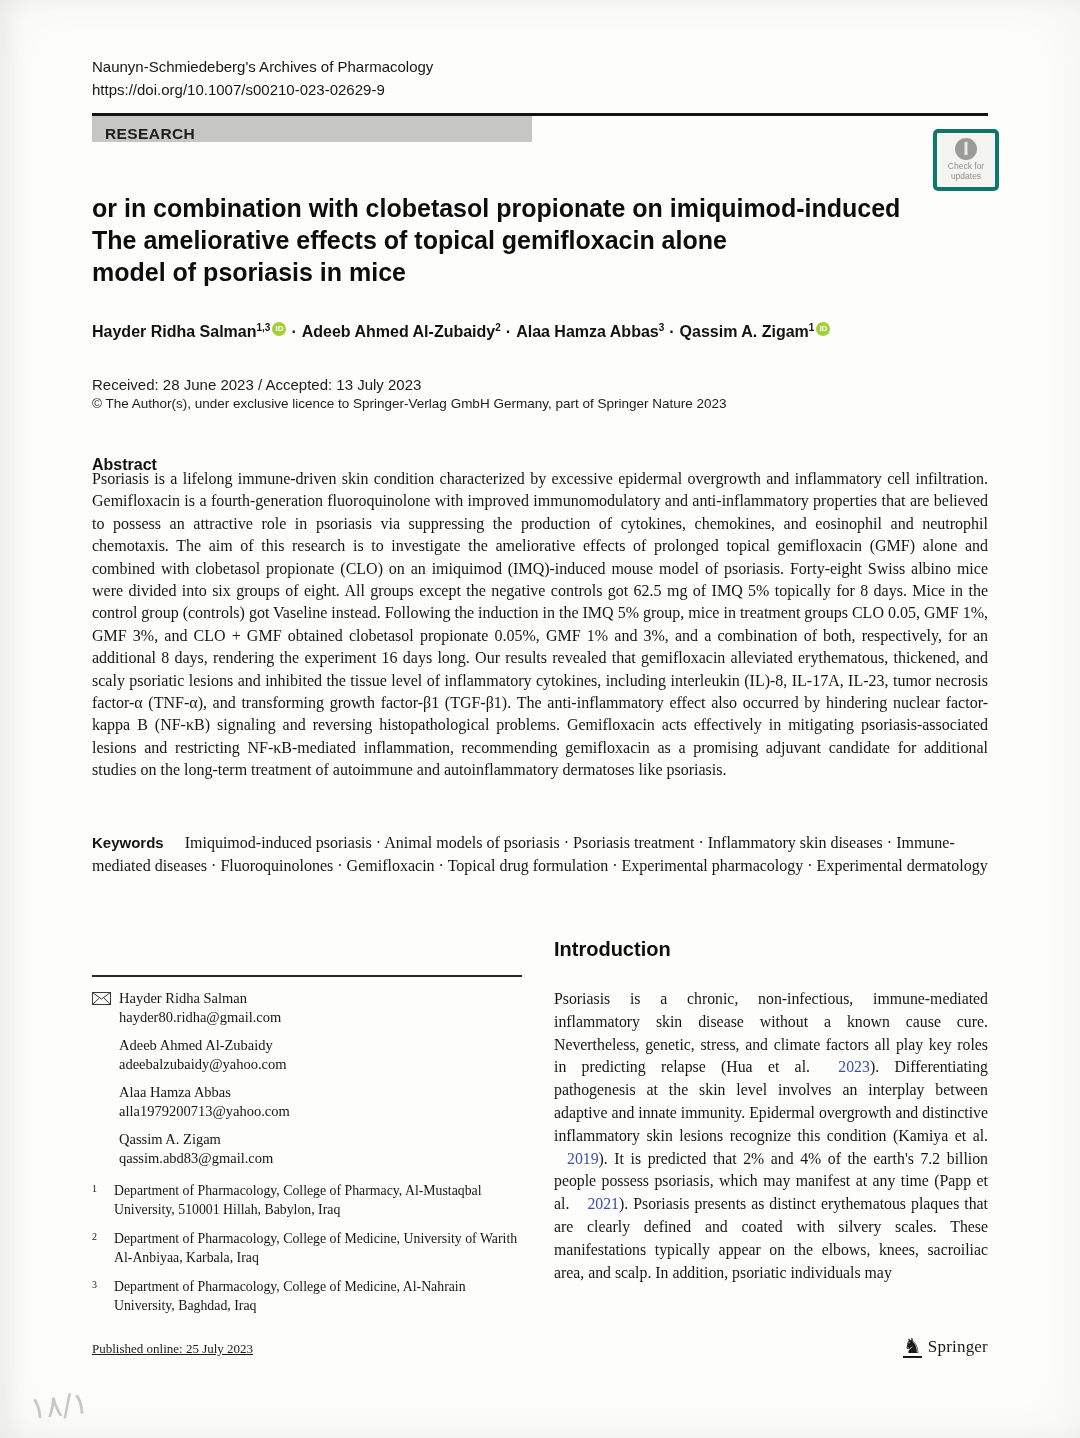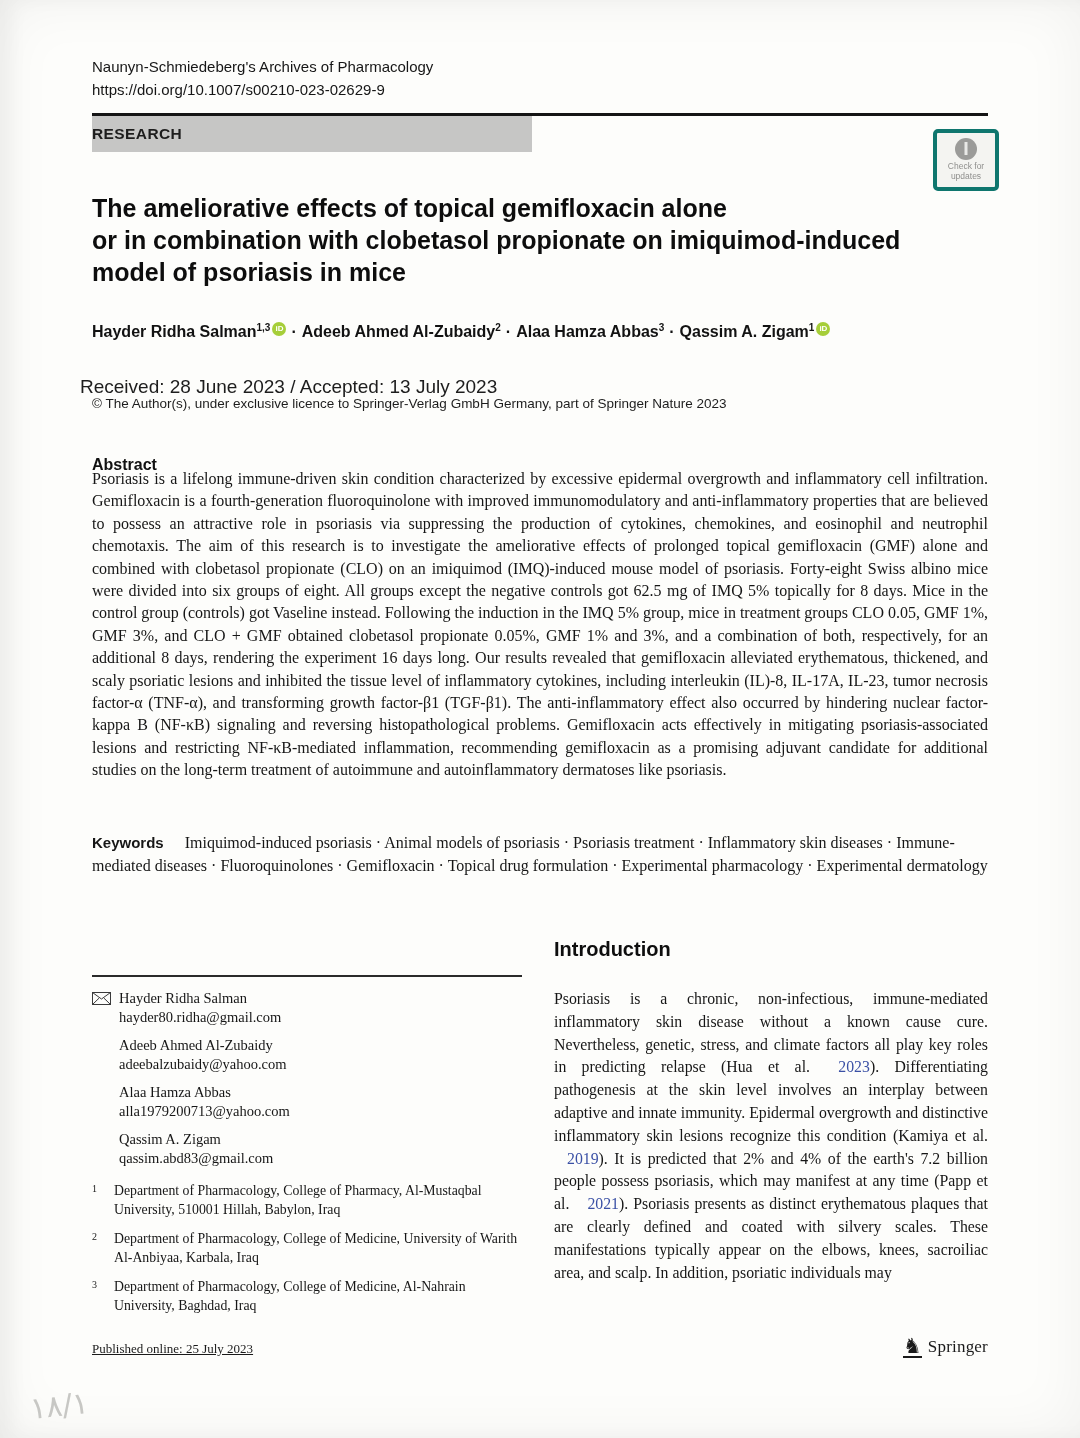--- a/index.html
+++ b/index.html
@@ -13,24 +13,24 @@
     position:relative;width:1080px;height:1438px;
     background:#fdfdfb;
     box-shadow:inset 0 0 60px rgba(0,0,0,0.05), inset 12px 0 18px rgba(0,0,0,0.04);
     overflow:hidden;
   }
 
   .journal-line{position:absolute;left:92px;top:58px;font-family:"Liberation Sans",sans-serif;font-size:15px;color:#161616;}
   .doi-line{position:absolute;left:92px;top:81px;font-family:"Liberation Sans",sans-serif;font-size:15px;color:#161616;text-decoration:none;}
   .top-rule{position:absolute;left:92px;top:113px;width:896px;height:3px;background:#151515;}
   .research-banner{
-    position:absolute;left:92px;top:116px;width:440px;height:36px;
+    position:absolute;left:92px;top:116px;width:440px;height:26px;
     background:#c6c6c5;
     font-family:"Liberation Sans",sans-serif;font-weight:bold;font-size:15.5px;letter-spacing:.4px;
-    color:#1d1d1d;line-height:35px;box-sizing:border-box;
+    color:#1d1d1d;line-height:35px;padding-left:13px;box-sizing:border-box;
   }
 
   .check-badge{
     position:absolute;left:933px;top:129px;width:58px;height:54px;
     border:4px solid #0f766e;border-radius:5px;background:#f4f4f1;
     text-align:center;cursor:pointer;
   }
   .check-circle{
     width:22px;height:22px;border-radius:50%;background:#9b9b99;
     margin:5px auto 1px auto;position:relative;
@@ -52,21 +52,21 @@
   }
   .authors sup{font-size:10px;font-weight:bold;}
   .author-sep{padding:0 5px;}
   .orcid{
     display:inline-block;width:14px;height:14px;border-radius:50%;
     background:#a6ce39;color:#fff;font-family:"Liberation Sans",sans-serif;
     font-size:8px;font-weight:bold;line-height:14px;text-align:center;
     vertical-align:super;margin-left:2px;cursor:pointer;
   }
 
-  .dates{position:absolute;left:80px;top:376px;font-family:"Liberation Sans",sans-serif;font-size:19px;color:#1d1d1d;}
+  .dates{position:absolute;left:92px;top:376px;font-family:"Liberation Sans",sans-serif;font-size:15px;color:#1d1d1d;}
   .copyright{position:absolute;left:92px;top:396px;width:896px;font-family:"Liberation Sans",sans-serif;font-size:13.5px;color:#1d1d1d;}
 
   .abstract-heading{position:absolute;left:92px;top:456px;font-family:"Liberation Sans",sans-serif;font-weight:bold;font-size:16px;color:#111;}
   .abstract-body{
     position:absolute;left:92px;top:468px;width:896px;
     font-size:16px;line-height:22.4px;text-align:justify;color:#161616;
   }
 
   .keywords{
     position:absolute;left:92px;top:831px;width:896px;
@@ -114,22 +114,22 @@
 
   <div class="check-badge">
     <div class="check-circle"></div>
     <div class="check-text">
       <div>Check for</div>
       <div>updates</div>
     </div>
   </div>
 
   <div class="title">
+    <div>or in combination with clobetasol propionate on imiquimod-induced</div>
     <div>The ameliorative effects of topical gemifloxacin alone</div>
-    <div>or in combination with clobetasol propionate on imiquimod-induced</div>
     <div>model of psoriasis in mice</div>
   </div>
 
   <div class="authors">
     <span><span>Hayder Ridha Salman</span><sup>1,3</sup><span class="orcid">iD</span></span><span class="author-sep">·</span><span><span>Adeeb Ahmed Al-Zubaidy</span><sup>2</sup></span><span class="author-sep">·</span><span><span>Alaa Hamza Abbas</span><sup>3</sup></span><span class="author-sep">·</span><span><span>Qassim A. Zigam</span><sup>1</sup><span class="orcid">iD</span></span>
   </div>
 
   <div class="dates">Received: 28 June 2023 / Accepted: 13 July 2023</div>
   <div class="copyright">© The Author(s), under exclusive licence to Springer-Verlag GmbH Germany, part of Springer Nature 2023</div>
 

